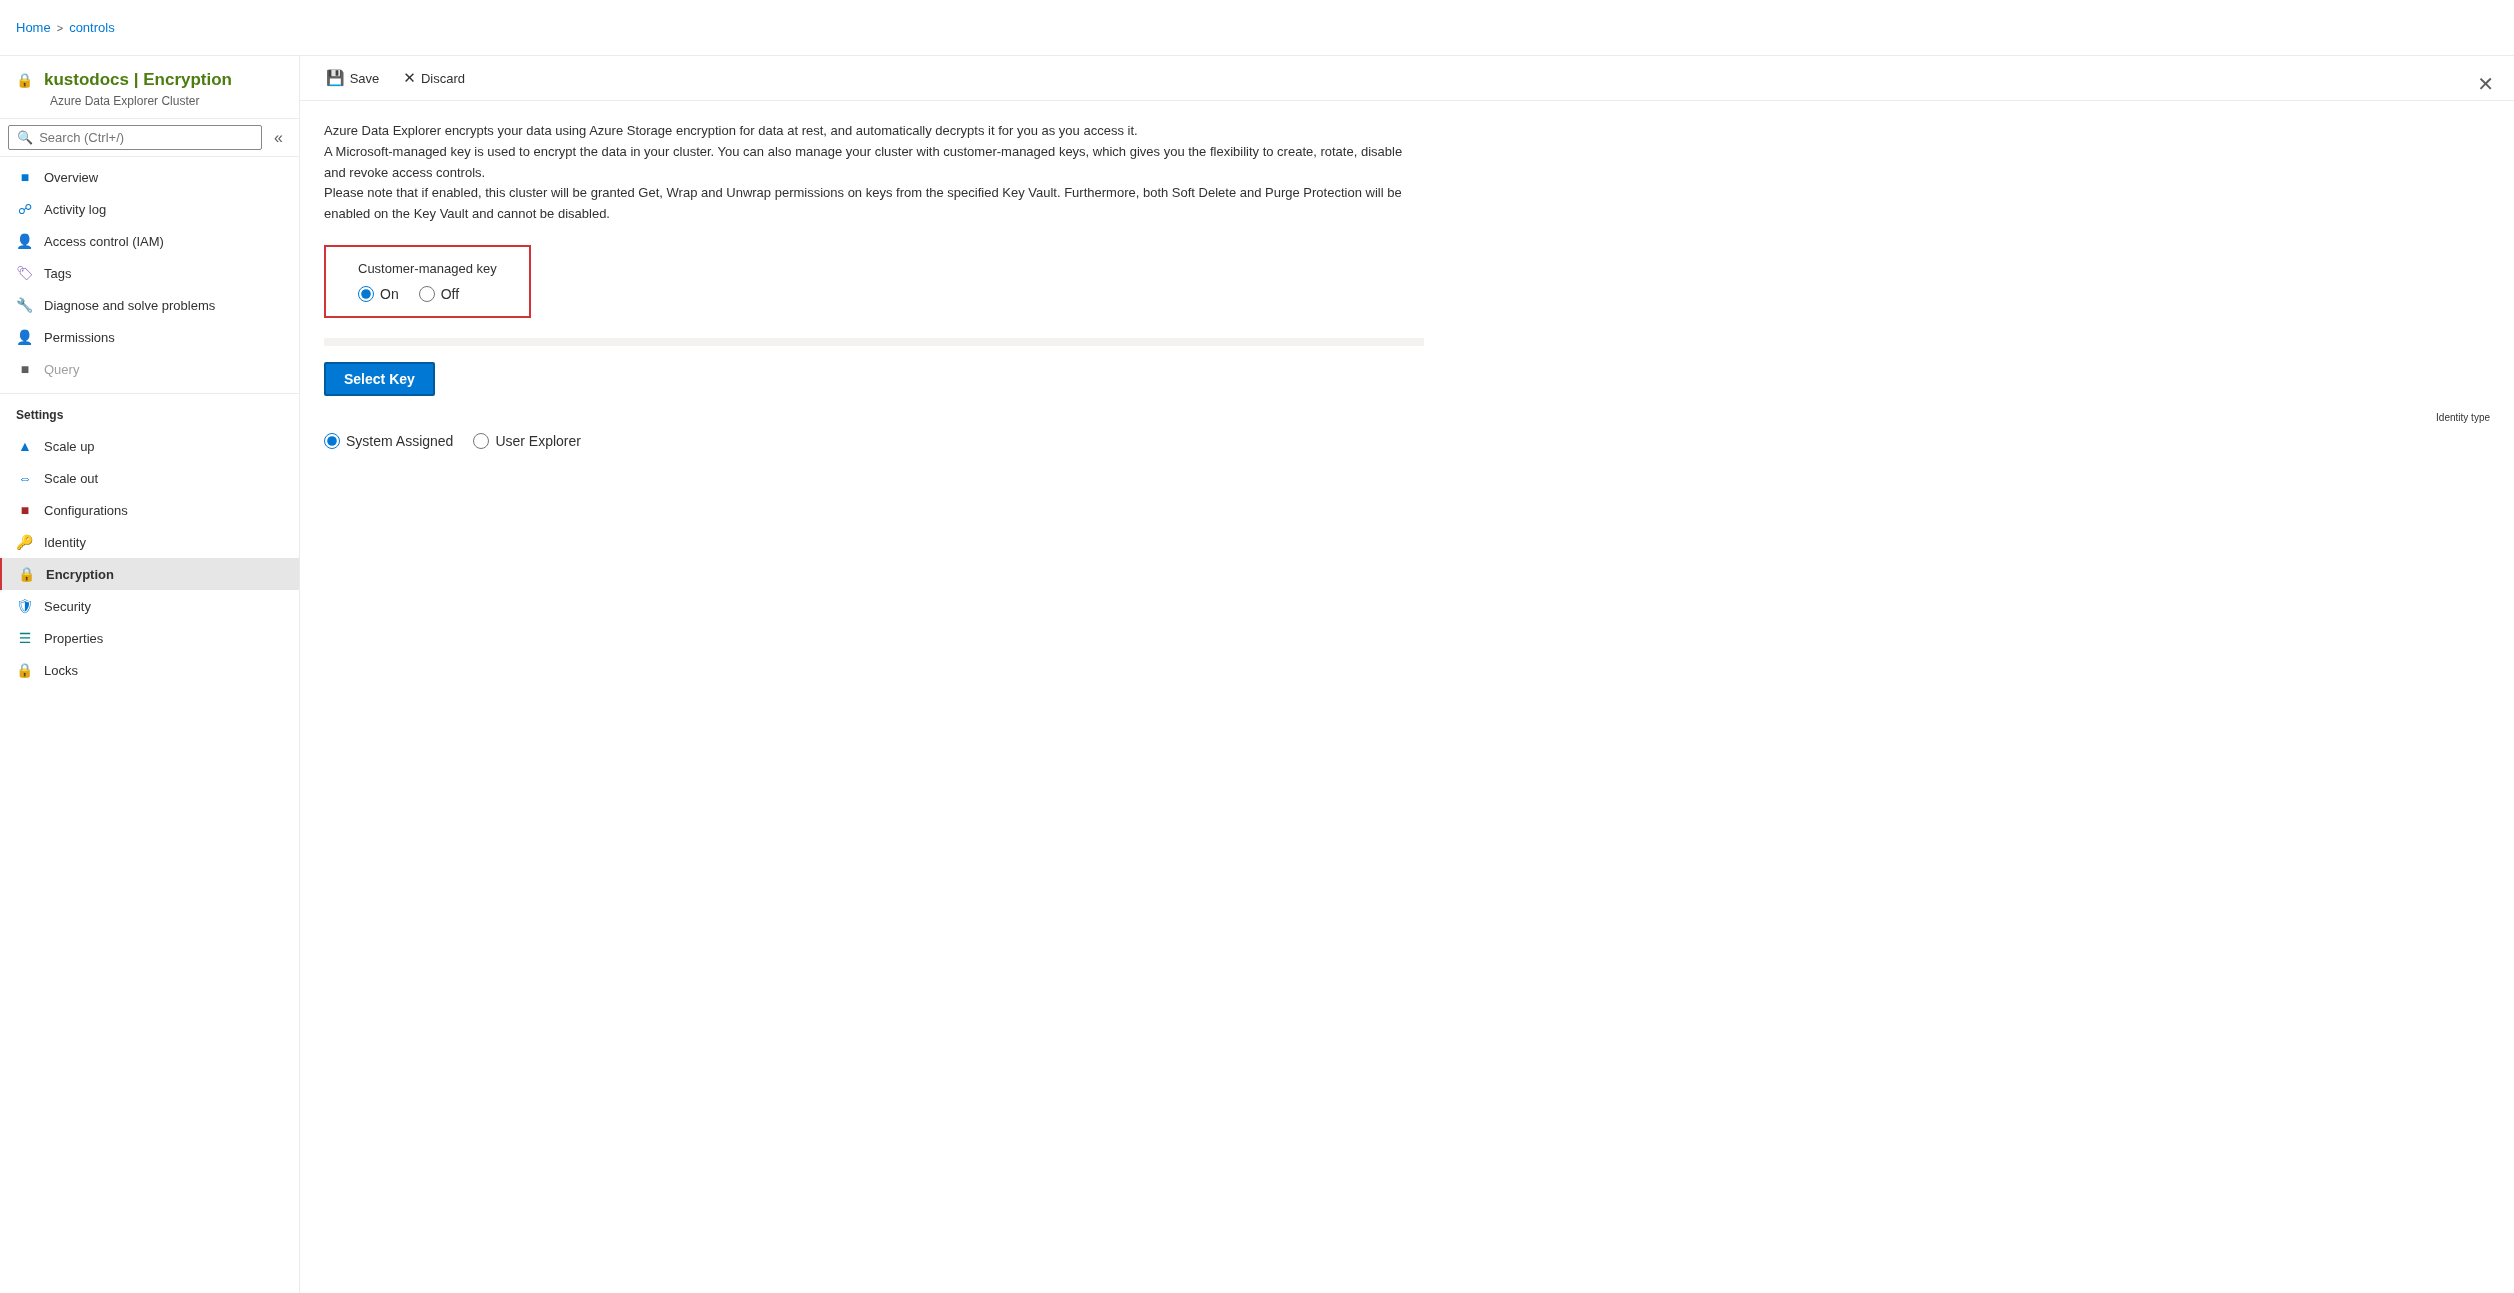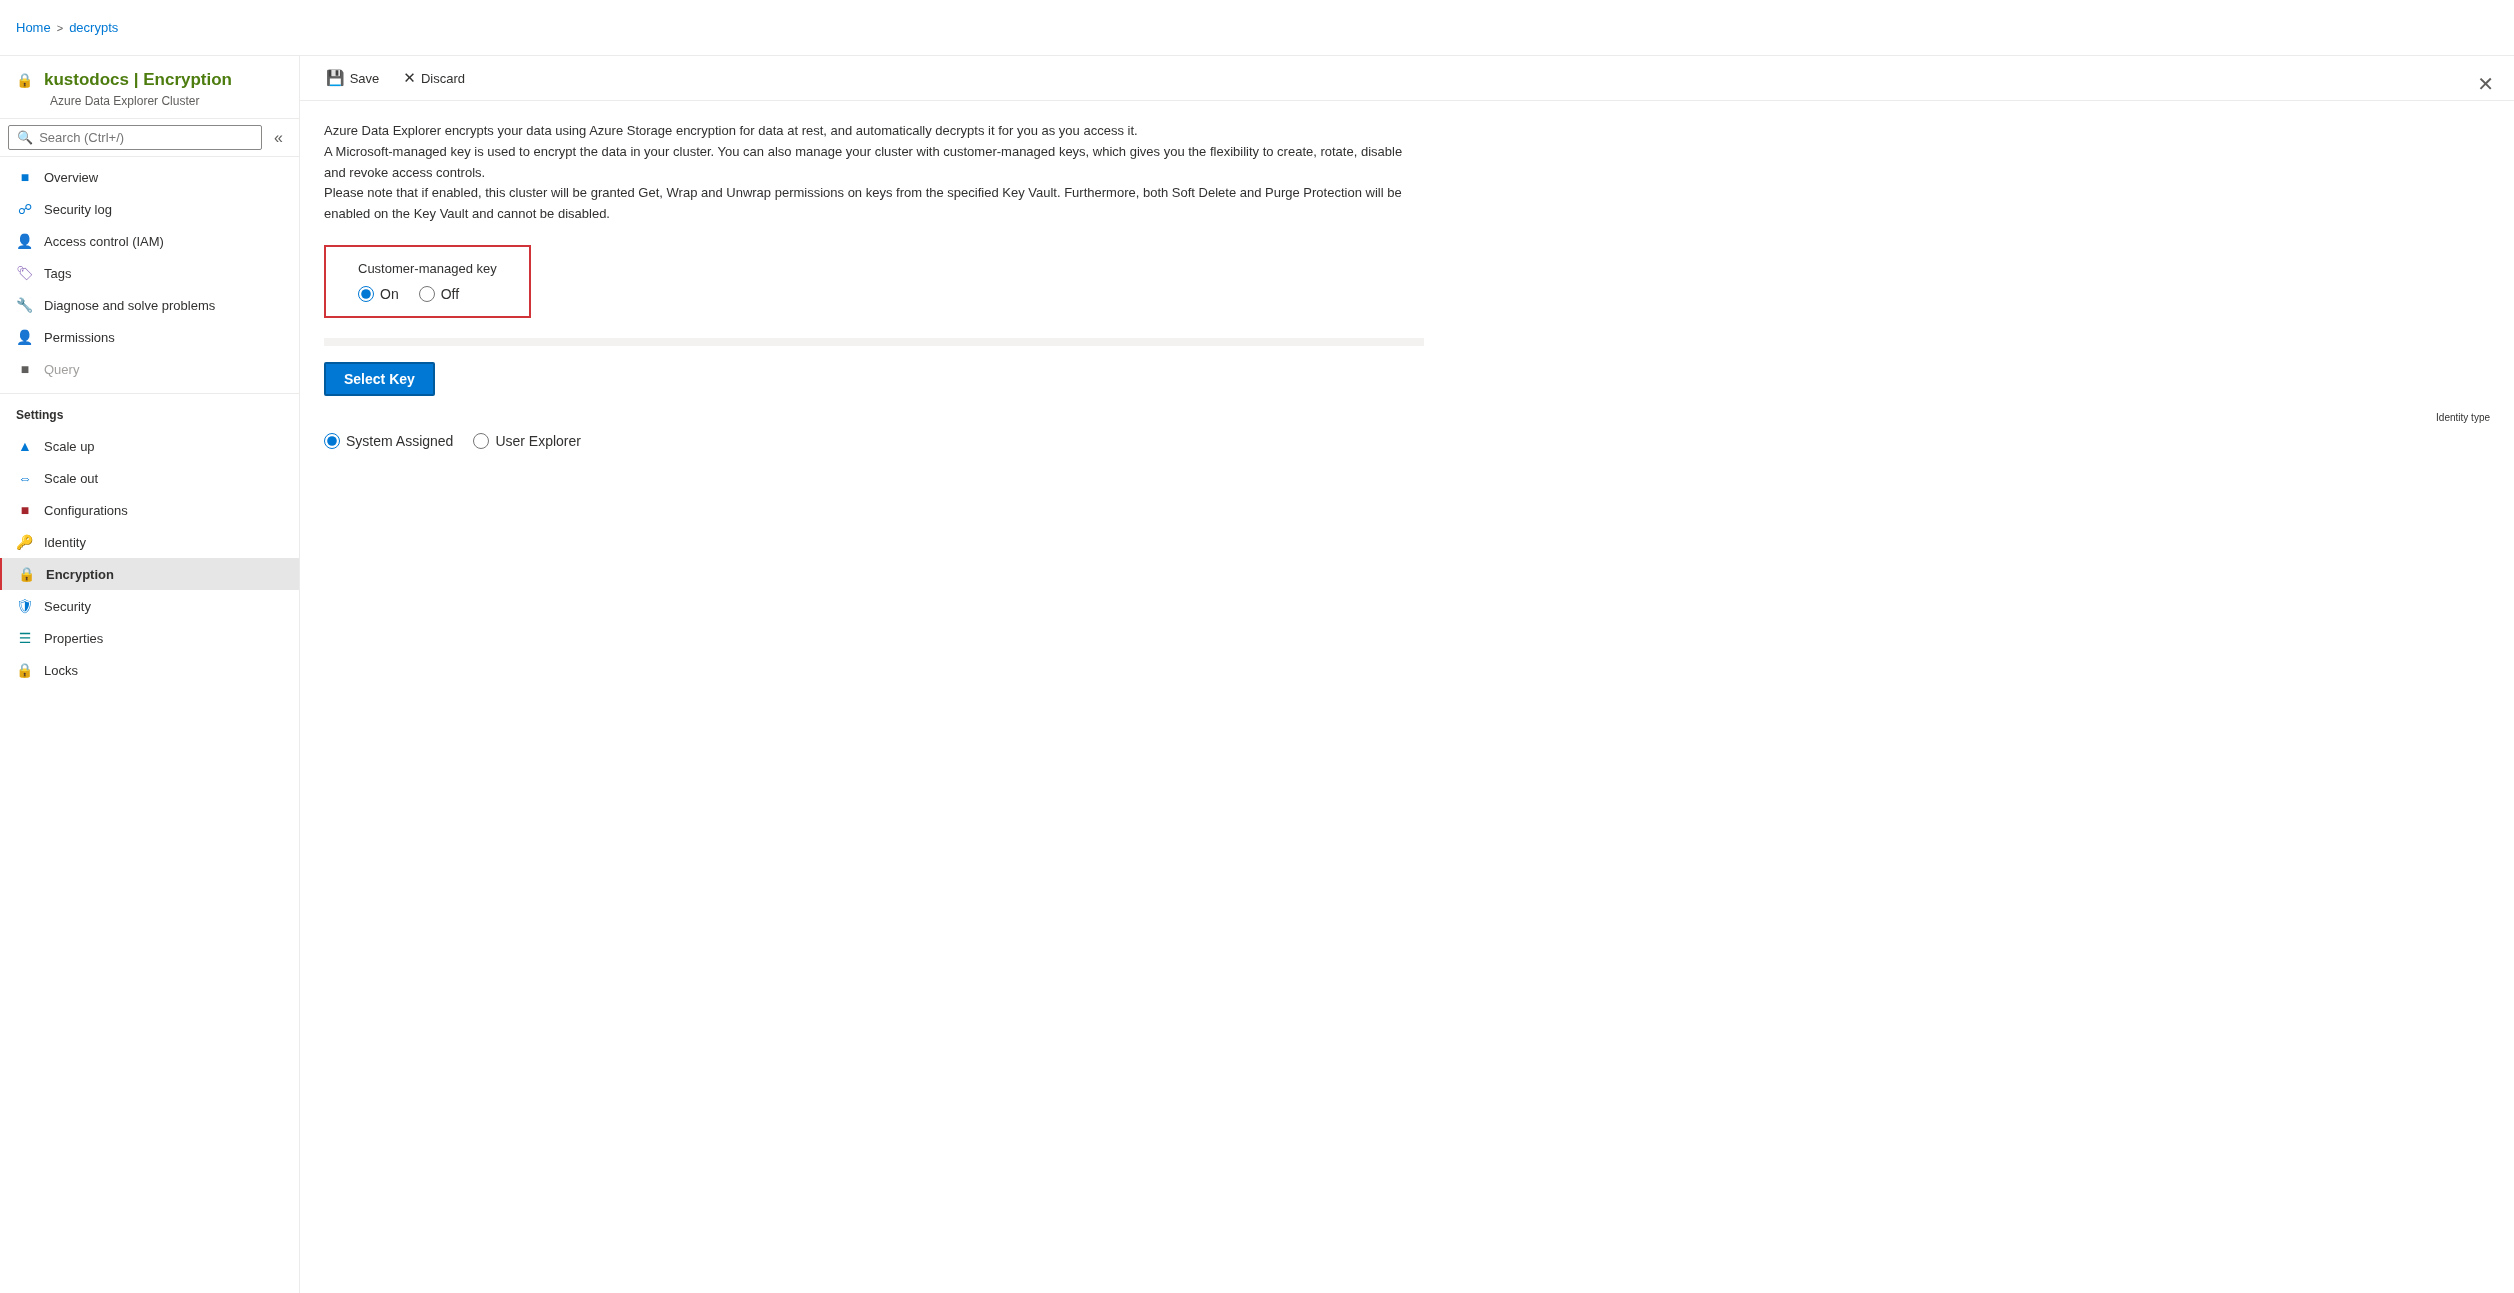--- a/index.html
+++ b/index.html
@@ -75,21 +75,21 @@
     .gray-bar { height: 8px; background: #f3f2f1; max-width: 1100px; margin-bottom: 16px; }
   </style>
 </head>
 <body>
 
 <div class="app-container">
 
   <div class="breadcrumb-bar">
     <a class="breadcrumb-link">Home</a>
     <span class="breadcrumb-sep">&gt;</span>
-    <a class="breadcrumb-link">decrypts</a>
+    <a class="breadcrumb-link">controls</a>
   </div>
 
   <div class="main-layout">
 
     <div class="sidebar">
       <div class="sidebar-header">
         <div class="sidebar-title-row">
           <span class="sidebar-lock-icon nav-icon">🔒</span>
           <span class="sidebar-title">kustodocs | Encryption</span>
         </div>
@@ -104,21 +104,21 @@
         <button class="collapse-btn">«</button>
       </div>
 
       <div class="nav-section">
         <div class="nav-item">
           <span class="nav-icon blue">■</span>
           <span>Overview</span>
         </div>
         <div class="nav-item">
           <span class="nav-icon blue">☍</span>
-          <span>Security log</span>
+          <span>Activity log</span>
         </div>
         <div class="nav-item">
           <span class="nav-icon blue">👤</span>
           <span>Access control (IAM)</span>
         </div>
         <div class="nav-item">
           <span class="nav-icon purple">🏷</span>
           <span>Tags</span>
         </div>
         <div class="nav-item">

